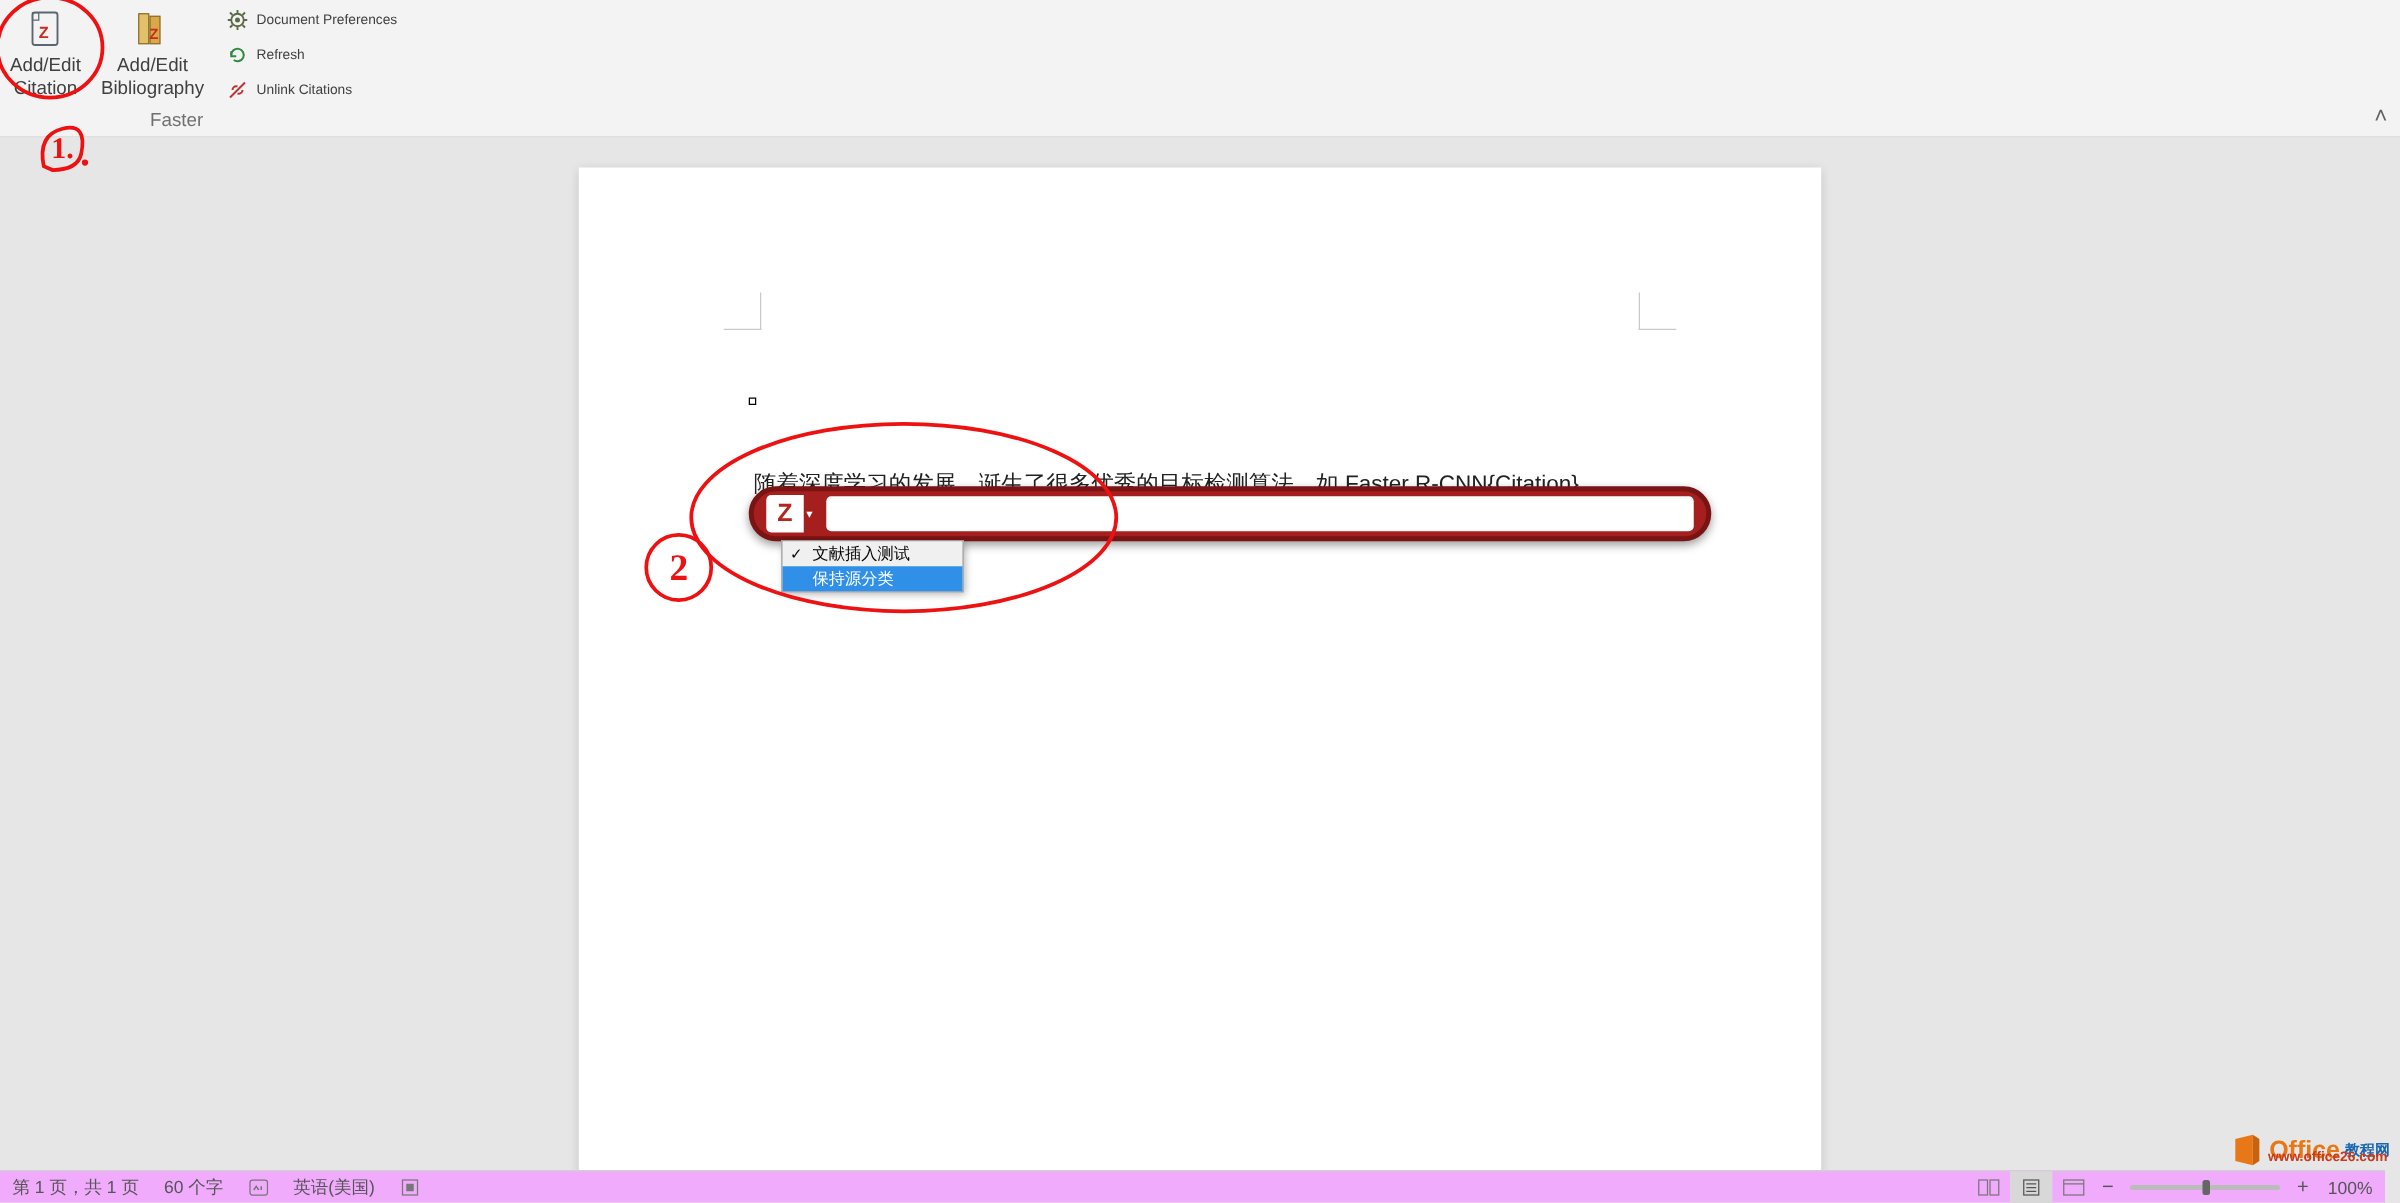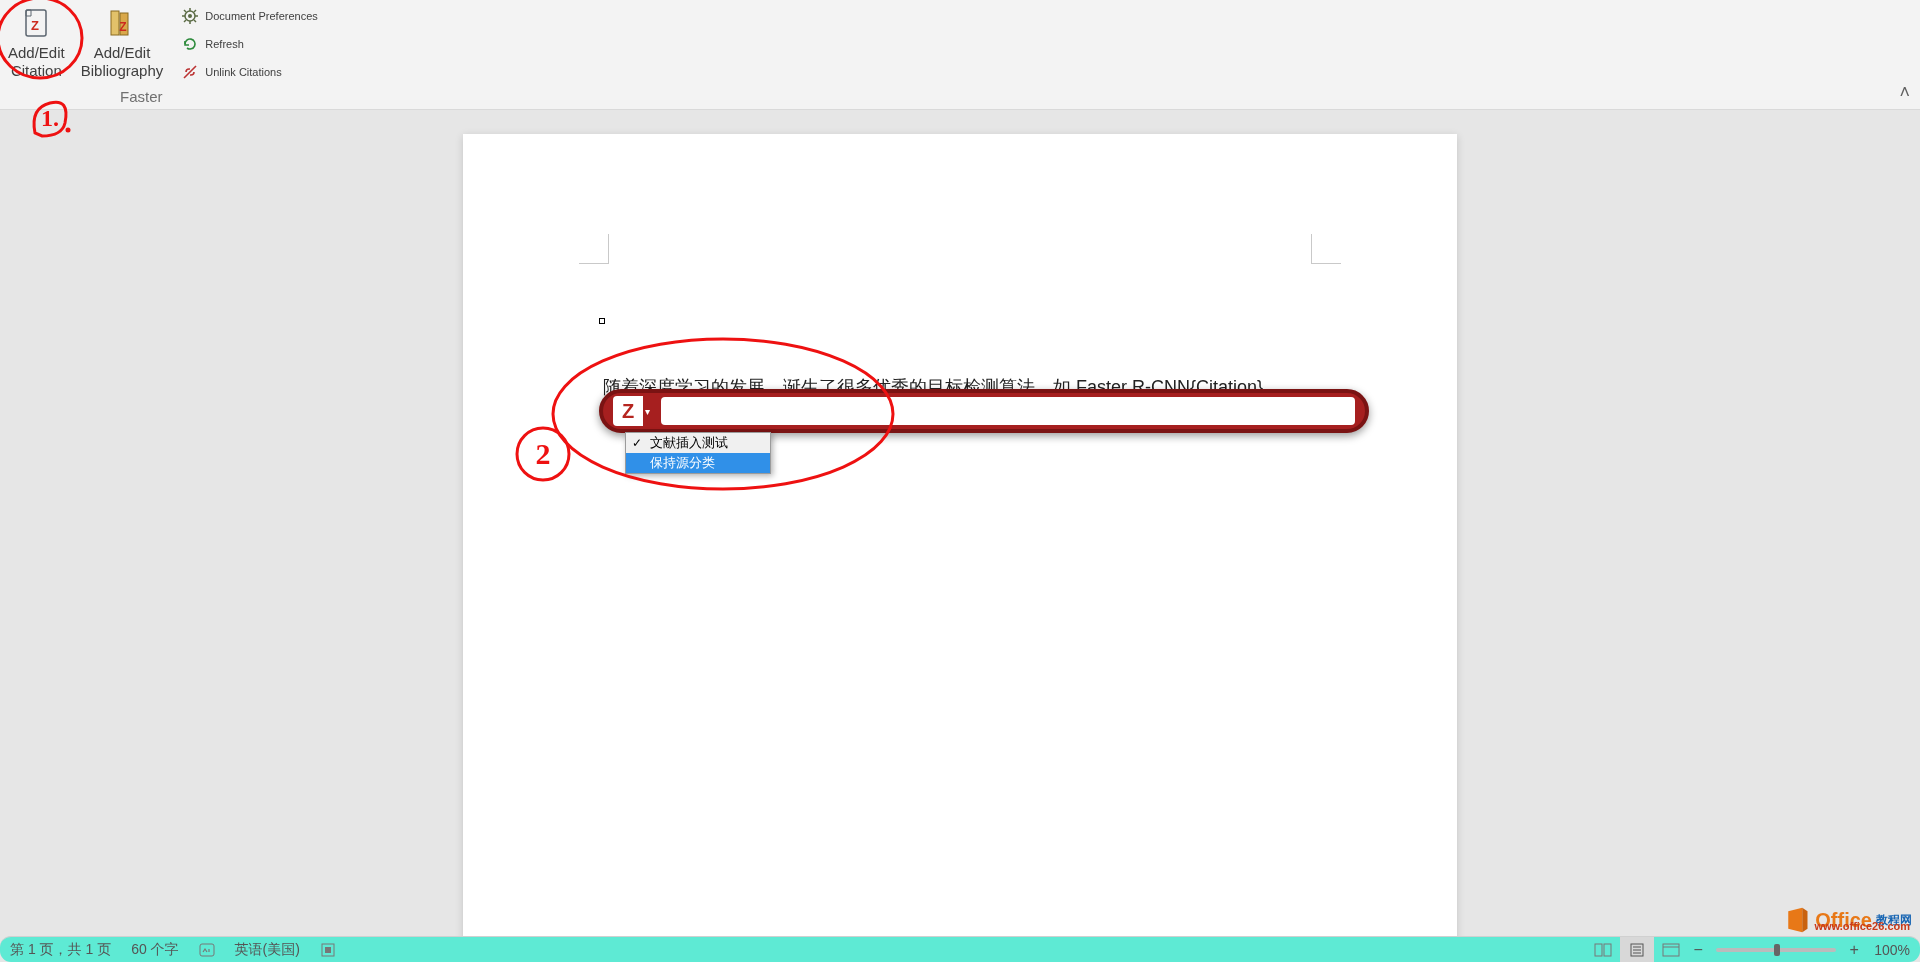--- a/index.html
+++ b/index.html
@@ -36,21 +36,21 @@
   
   .zmenu { position:absolute; top:298px; left:162px; width:146px; background:#f0f0f0; border:1px solid #9b9b9b; box-shadow:2px 2px 6px rgba(0,0,0,0.3); }
   .zmenu-item { display:flex; align-items:center; height:20px; font-size:13px; padding:0 6px 0 24px; position:relative; cursor:pointer; }
   .zmenu-item .check { position:absolute; left:6px; font-size:12px; }
   .zmenu-item.selected { background:#3090e8; color:#fff; }
   
   
   svg.anno { position:absolute; top:0; left:0; pointer-events:none; }
   
   
-  .status { position:absolute; bottom:0; left:0; right:0; height:26px; background:#5eead4; border-top:1px solid #d0d0d0; display:flex; align-items:center; font-size:14px; color:#555;border-radius:11px; }
+  .status { position:absolute; bottom:0; left:0; right:12px; height:26px; background:#f0abfc; border-top:1px solid #d0d0d0; display:flex; align-items:center; font-size:14px; color:#555; }
   .status .st-item { padding:0 10px; height:100%; display:flex; align-items:center; gap:6px; }
   .status .right { margin-left:auto; display:flex; align-items:center; gap:0; }
   .view-btn { width:34px; height:26px; display:flex; align-items:center; justify-content:center; cursor:pointer; color:#666; }
   .view-btn.active { background:#d8d8d8; }
   .zoom-slider { width:120px; height:4px; background:#bbb; margin:0 8px; position:relative; border-radius:2px; }
   .zoom-slider .thumb { position:absolute; left:58px; top:-4px; width:6px; height:12px; background:#666; border-radius:2px; }
   .zoom-sign { width:20px; text-align:center; cursor:pointer; color:#555; font-size:16px; }
   .zoom-pct { padding:0 10px; }
   
   

